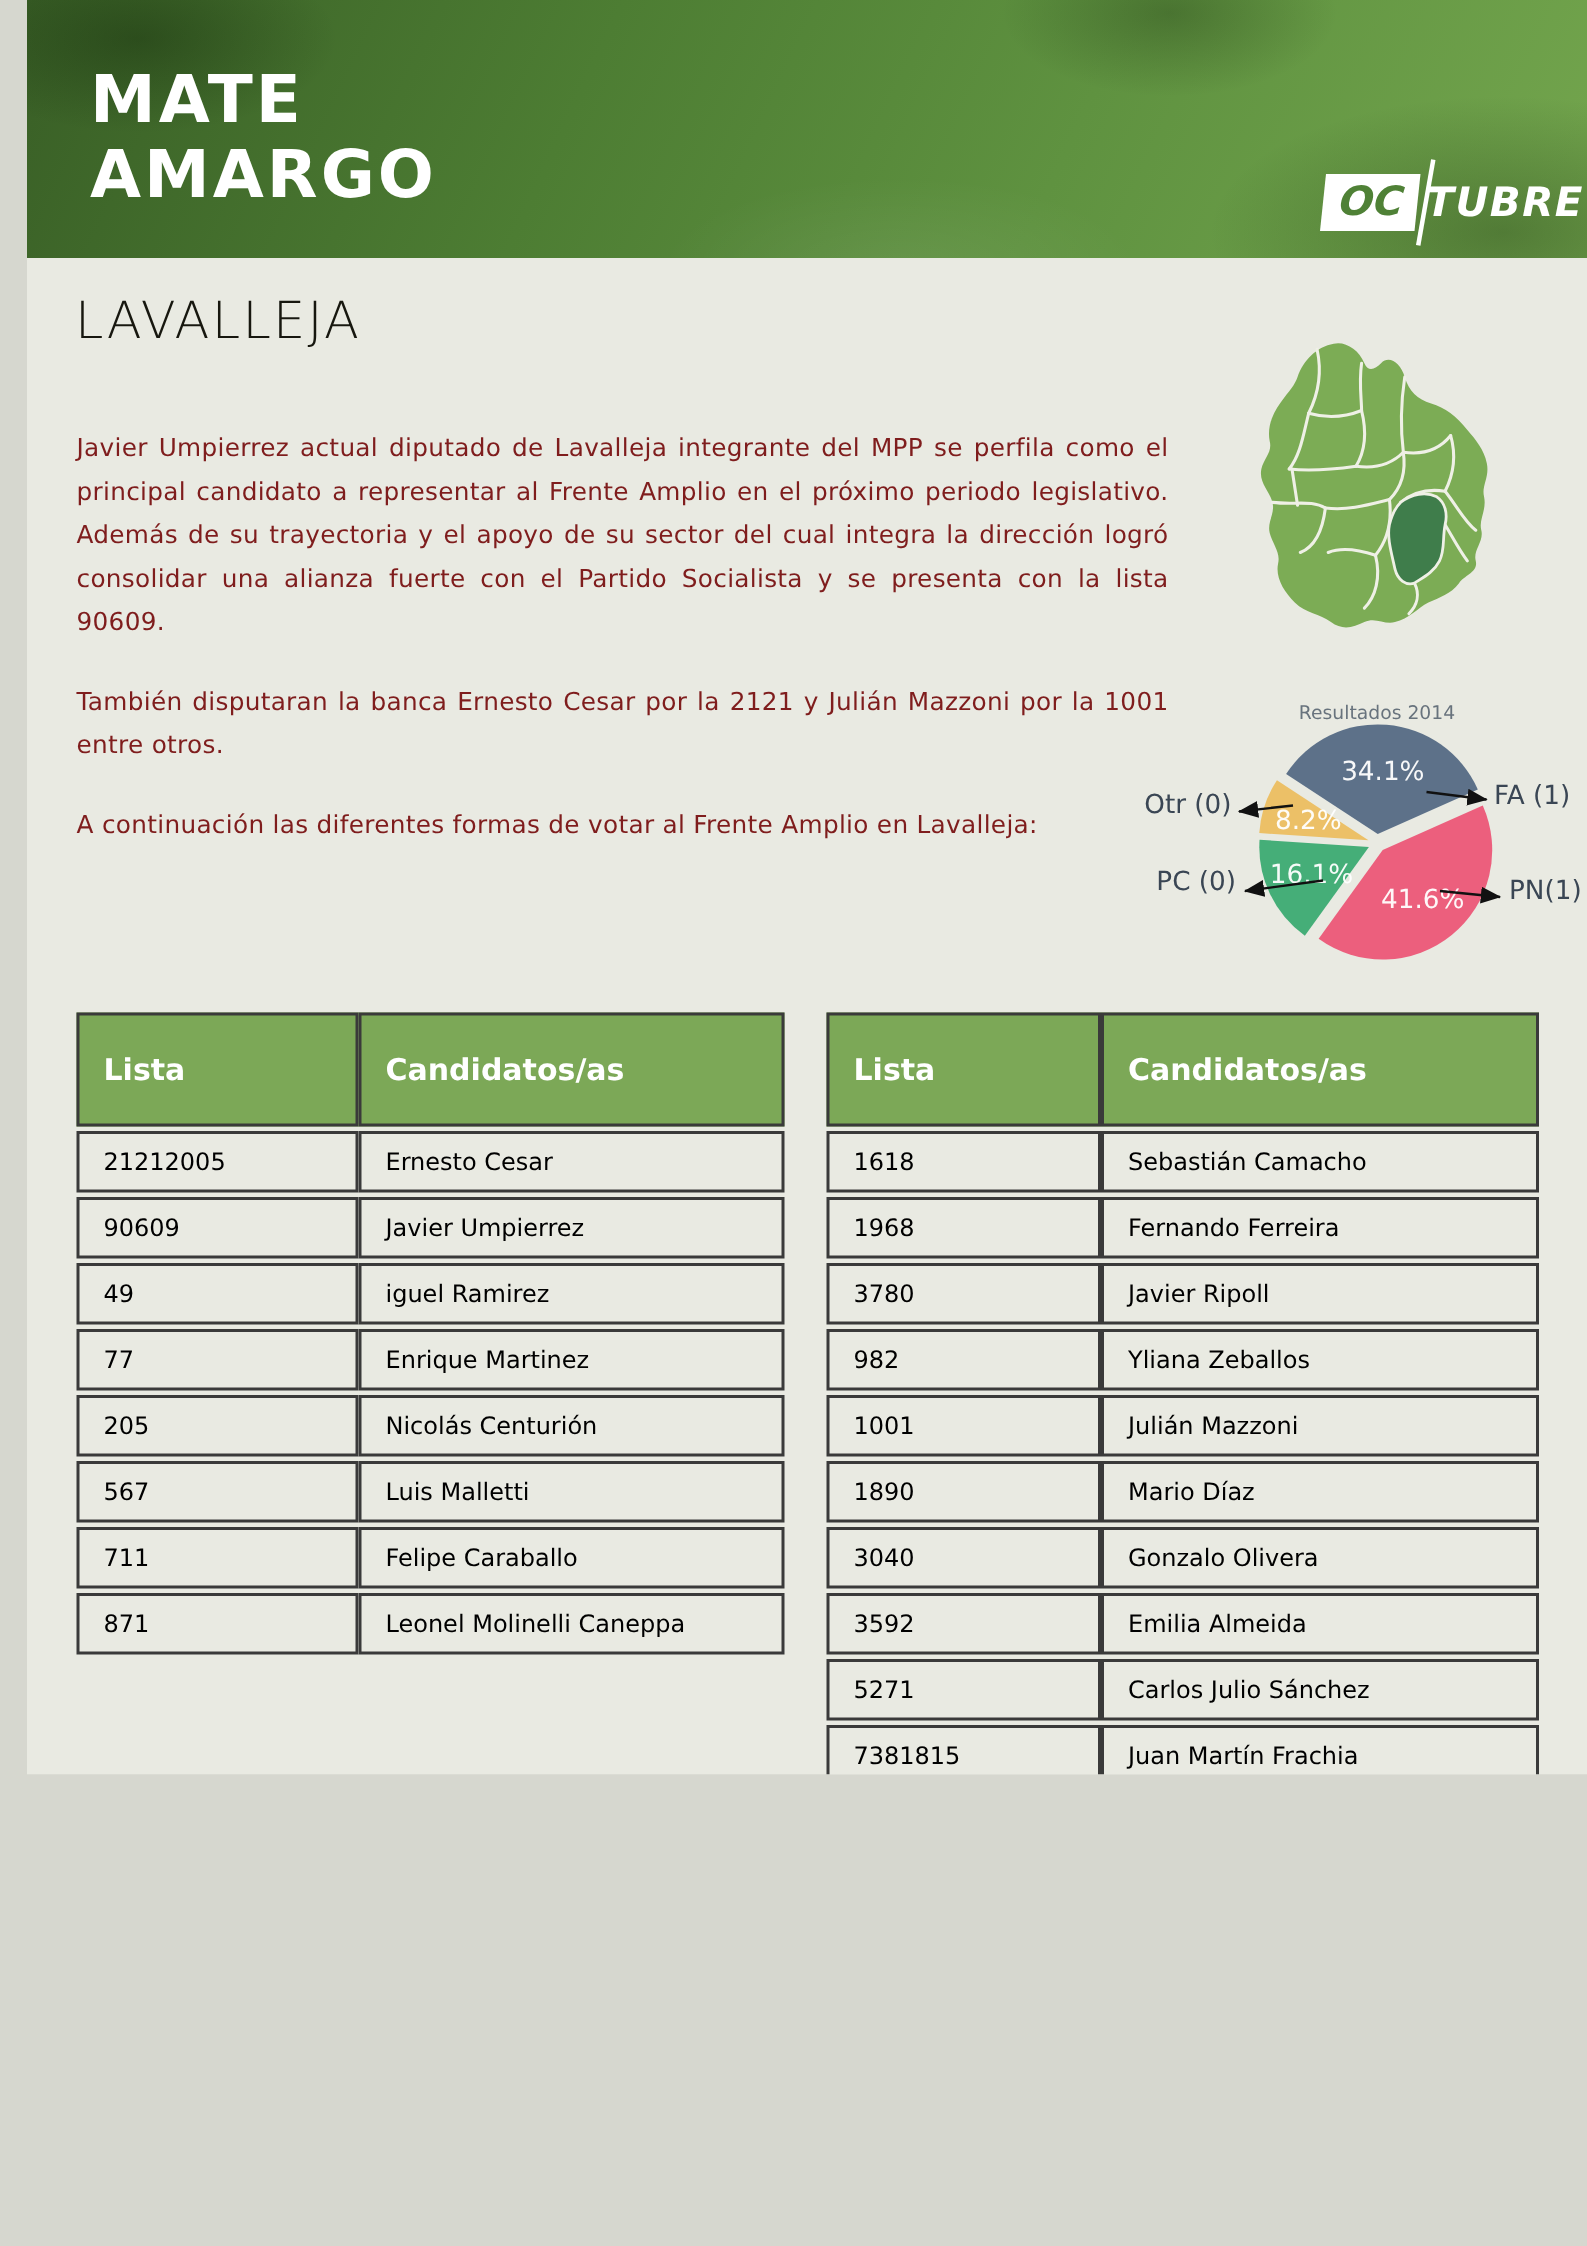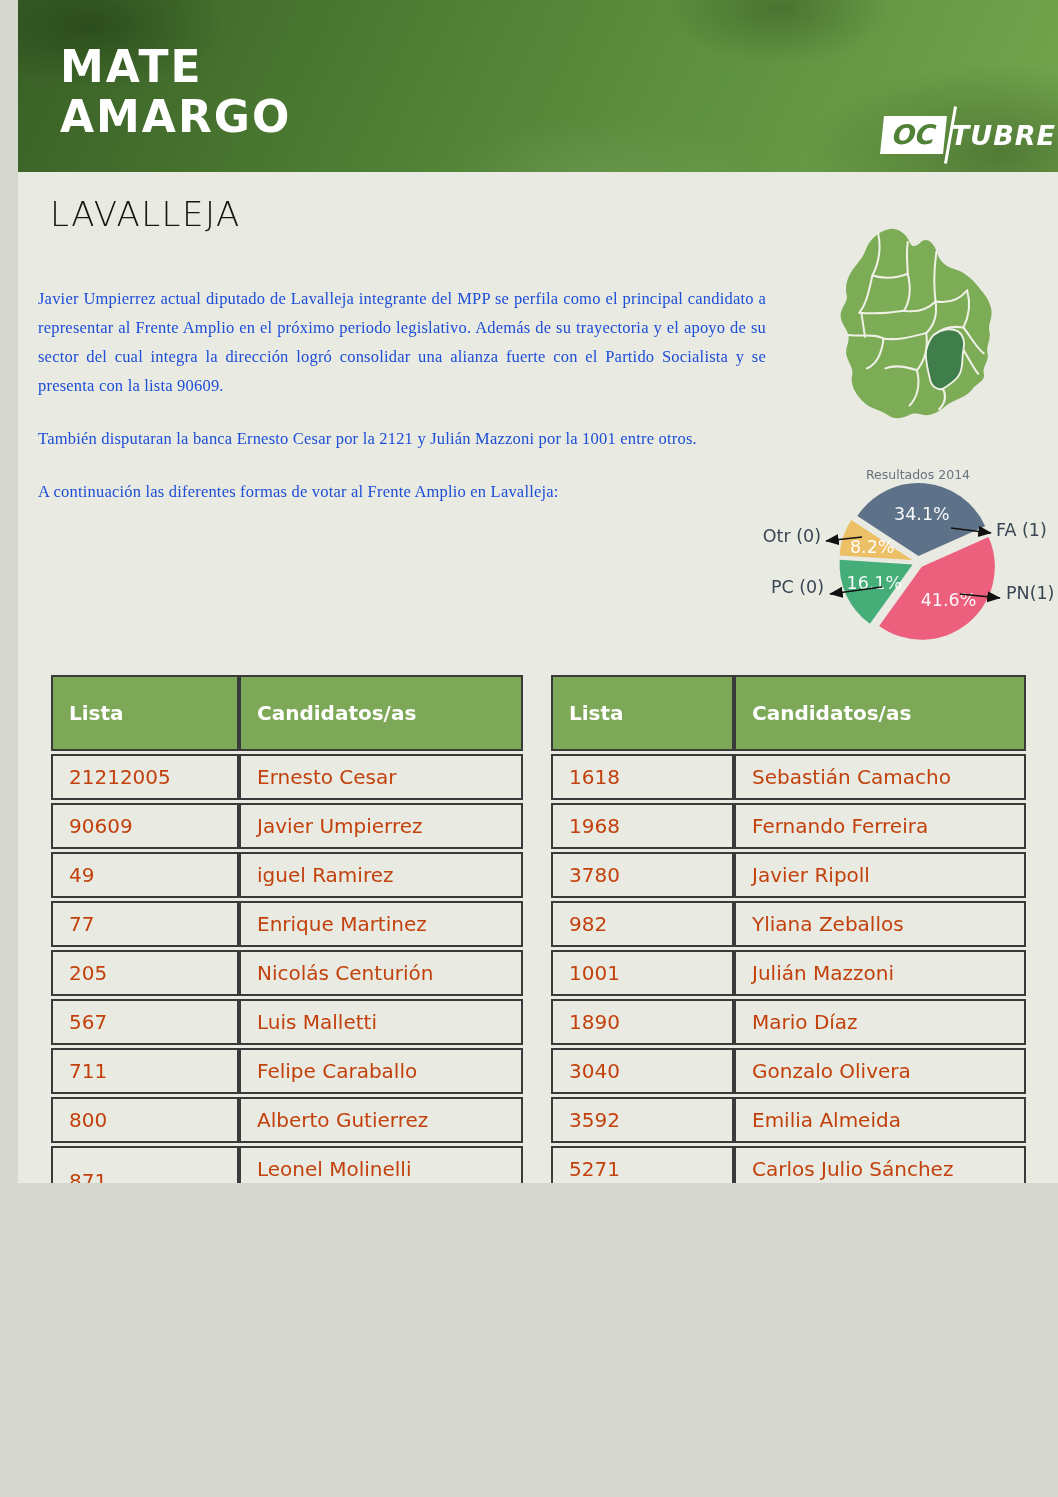--- a/index.html
+++ b/index.html
@@ -20,41 +20,41 @@
     font-style:italic;font-weight:800;}
   .oct-box{background:#ffffff;color:#4f8136;font-size:27px;padding:3px 9px 4px 11px;
     transform:skew(-6deg);}
   .oct-slash{width:3px;height:58px;background:#fff;transform:rotate(10deg);
     margin:0 1px 0 4px;}
   .oct-rest{color:#fff;font-size:27px;letter-spacing:1px;margin-left:-2px;}
 
   
   .page-title{position:absolute;left:32px;top:194px;font-size:34px;font-weight:300;
     letter-spacing:1.5px;color:#17170f;}
-  .copy{position:absolute;left:20px;top:284px;width:728px;font-size:16.5px;
-    line-height:29px;color:#1d4ed8;text-align:justify;letter-spacing:.2px;font-family:Liberation Serif, serif;}
+  .copy{position:absolute;left:33px;top:284px;width:728px;font-size:16.5px;
+    line-height:29px;color:#7f1d1d;text-align:justify;letter-spacing:.2px;}
   .copy p{margin:0;}
   .copy p + p{margin-top:24px;}
 
   
   .map{position:absolute;left:806px;top:218px;}
 
   
   .chart{position:absolute;left:740px;top:462px;width:318px;height:188px;}
   .pct{fill:rgba(255,255,255,.95);font-size:17.5px;font-family:"DejaVu Sans",sans-serif;}
   .callout{fill:#3a4654;font-size:17.5px;font-family:"DejaVu Sans",sans-serif;}
   .ctitle{fill:#68737d;font-size:12.5px;text-anchor:middle;font-family:"DejaVu Sans",sans-serif;}
 
   
   table.lists{position:absolute;top:672px;border-collapse:separate;border-spacing:0 3px;}
   #table-left{left:33px;width:472px;}
   #table-right{left:533px;width:475px;}
   table.lists th{background:#7ca857;color:#fff;font-size:20px;font-weight:bold;
     text-align:left;padding:24px 16px;border:2px solid #3a3a3a;}
-  table.lists td{background:#e9eae2;color:#c2410c;font-size:20px;
+  table.lists td{background:#e9eae2;color:#000000;font-size:16px;
     padding:9px 16px;border:2px solid #3a3a3a;}
   #table-left th:first-child{width:152px;}
   #table-right th:first-child{width:147px;}
 </style>
 </head>
 <body>
 
 <div class="page">
 
   <div class="banner">
@@ -178,24 +178,20 @@
         </tr>
         <tr>
           <td>567</td>
           <td>Luis Malletti</td>
         </tr>
         <tr>
           <td>711</td>
           <td>Felipe Caraballo</td>
         </tr>
         <tr>
-          <td>800</td>
-          <td>Alberto Gutierrez</td>
-        </tr>
-        <tr>
           <td>871</td>
           <td>Leonel Molinelli Caneppa</td>
         </tr>
       </tbody>
   </table>
 
   <table class="lists" id="table-right">
     <thead>
       <tr>
         <th>Lista</th>

